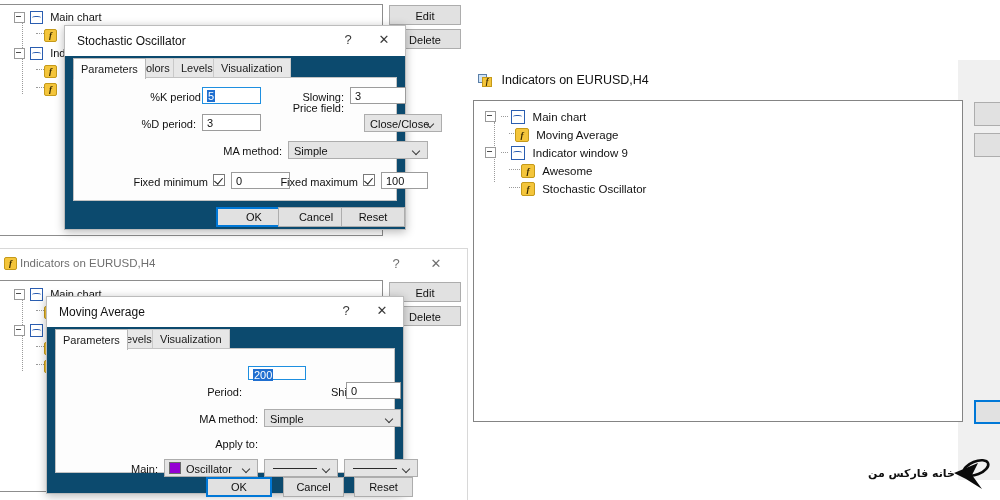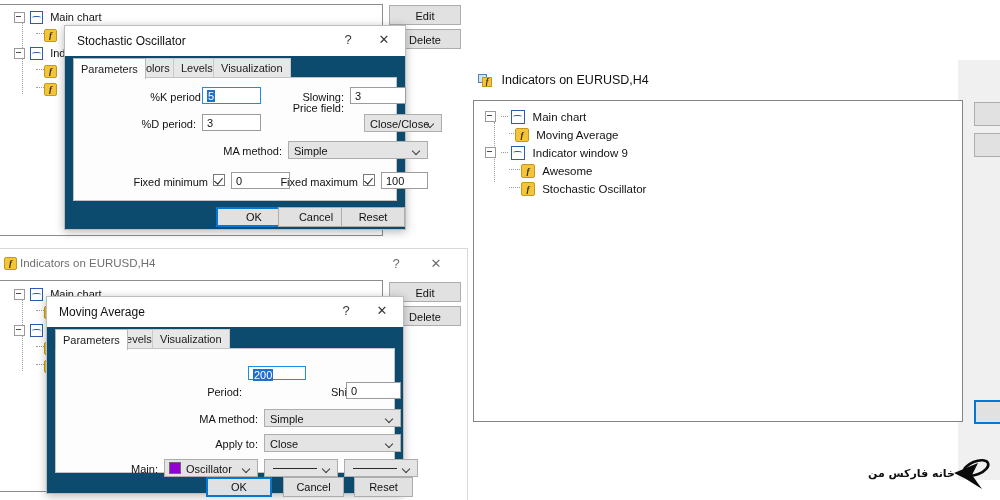--- a/index.html
+++ b/index.html
@@ -324,24 +324,20 @@
         <span class="txt">0</span>
       </div>
 
       <span class="lab" style="left:124px;top:64px;width:78px;">MA method:</span>
       <div class="combo" style="left:208px;top:60px;width:137px;height:18px;">
         <span class="txt">Simple</span>
         <span class="arw"></span>
       </div>
 
       <span class="lab" style="left:124px;top:89px;width:78px;">Apply to:</span>
-      <div class="combo" style="left:208px;top:85px;width:137px;height:18px;">
-        <span class="txt">Close</span>
-        <span class="arw"></span>
-      </div>
 
       <span class="lab" style="left:62px;top:114px;width:40px;">Main:</span>
       <div class="combo" style="left:108px;top:110px;width:94px;height:18px;">
         <span class="swatch" style="left:4px;top:2px;background:#9400D3;"></span>
         <span class="txt" style="left:21px;">Oscillator</span>
         <span class="arw"></span>
       </div>
       <div class="combo" style="left:208px;top:110px;width:74px;height:18px;">
         <span class="lineprev" style="left:8px;top:8px;width:44px;"></span>
         <span class="arw"></span>

